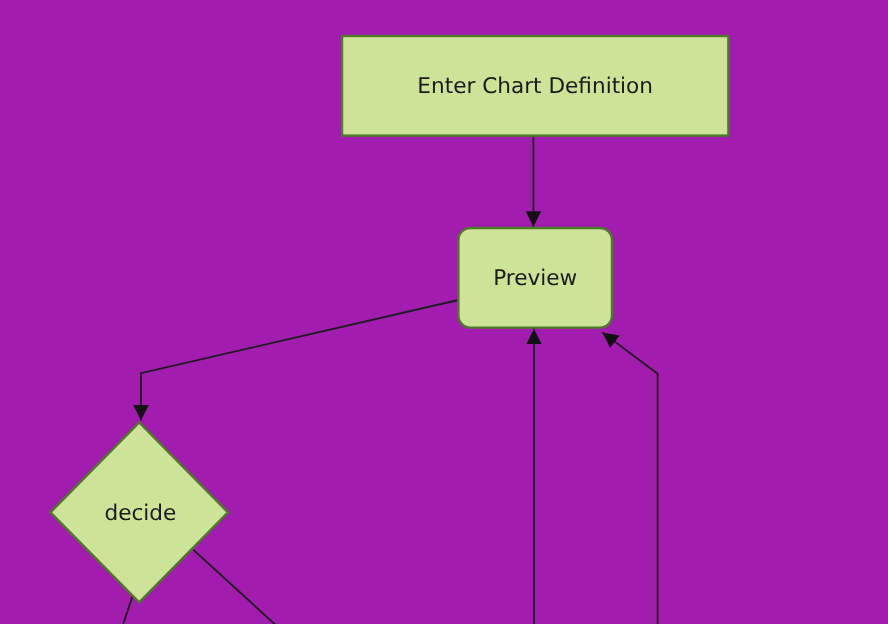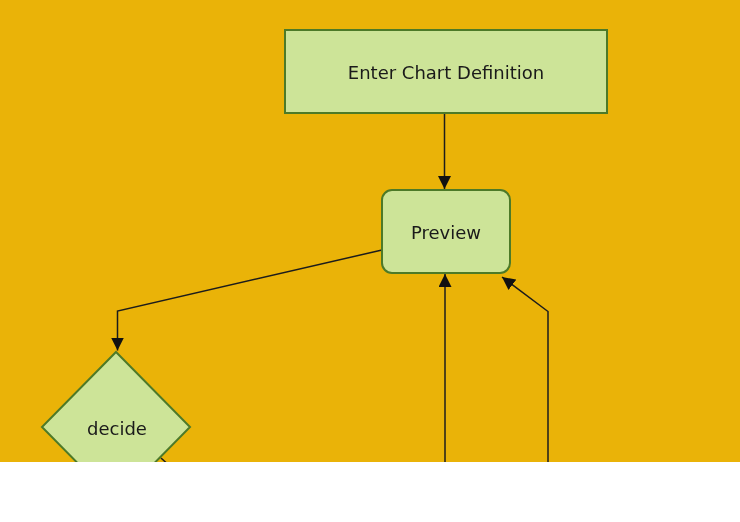--- a/index.html
+++ b/index.html
@@ -3,22 +3,22 @@
 <meta charset="utf-8">
 <style>
   html, body {
     margin: 0;
     padding: 0;
     background: #ffffff;
   }
   .canvas {
     position: relative;
     width: 740px;
-    height: 462px;
-    background: #eab308;
+    height: 520px;
+    background: #a21caf;
     overflow: hidden;
     font-family: "DejaVu Sans", "Liberation Sans", sans-serif;
   }
   svg { display: block; }
   .edge {
     fill: none;
     stroke: #1c1c1c;
     stroke-width: 1.5;
   }
   .node-shape {

